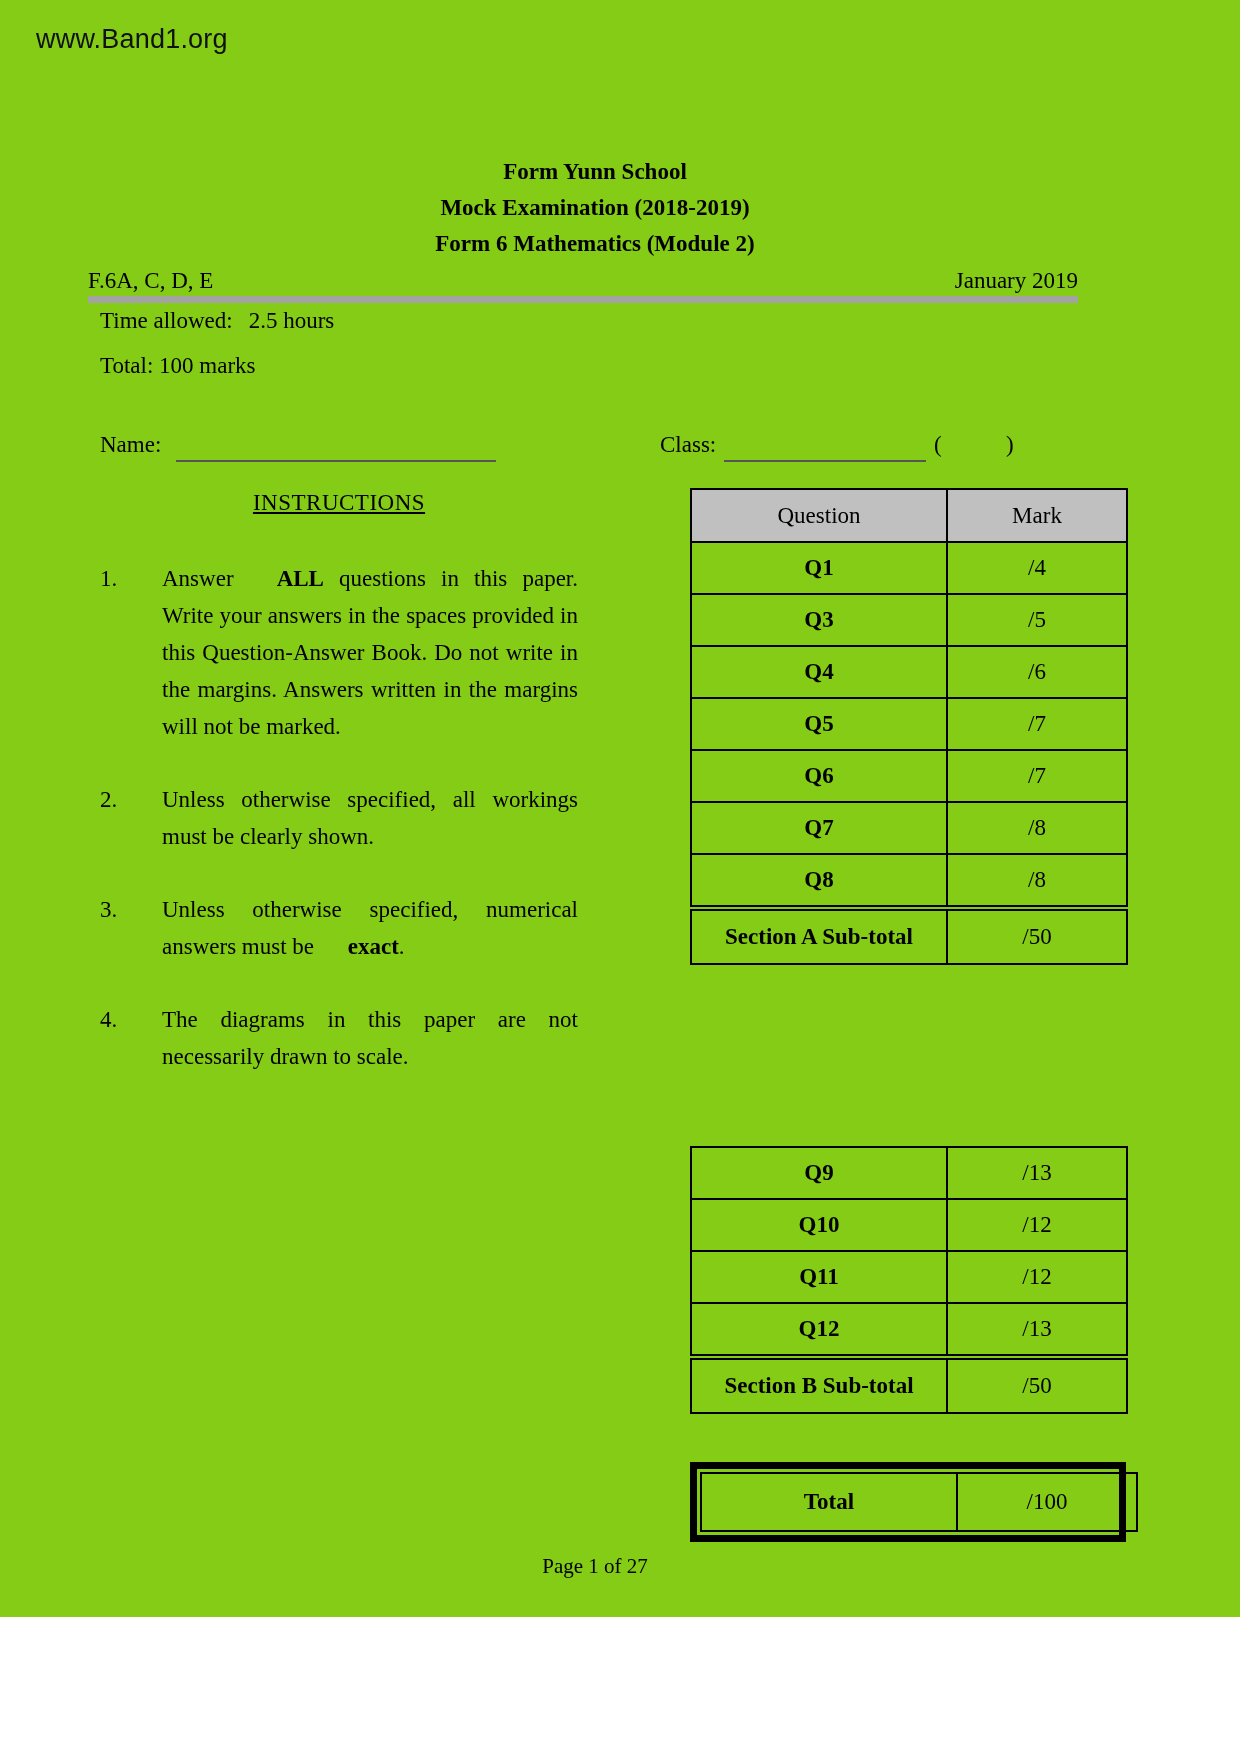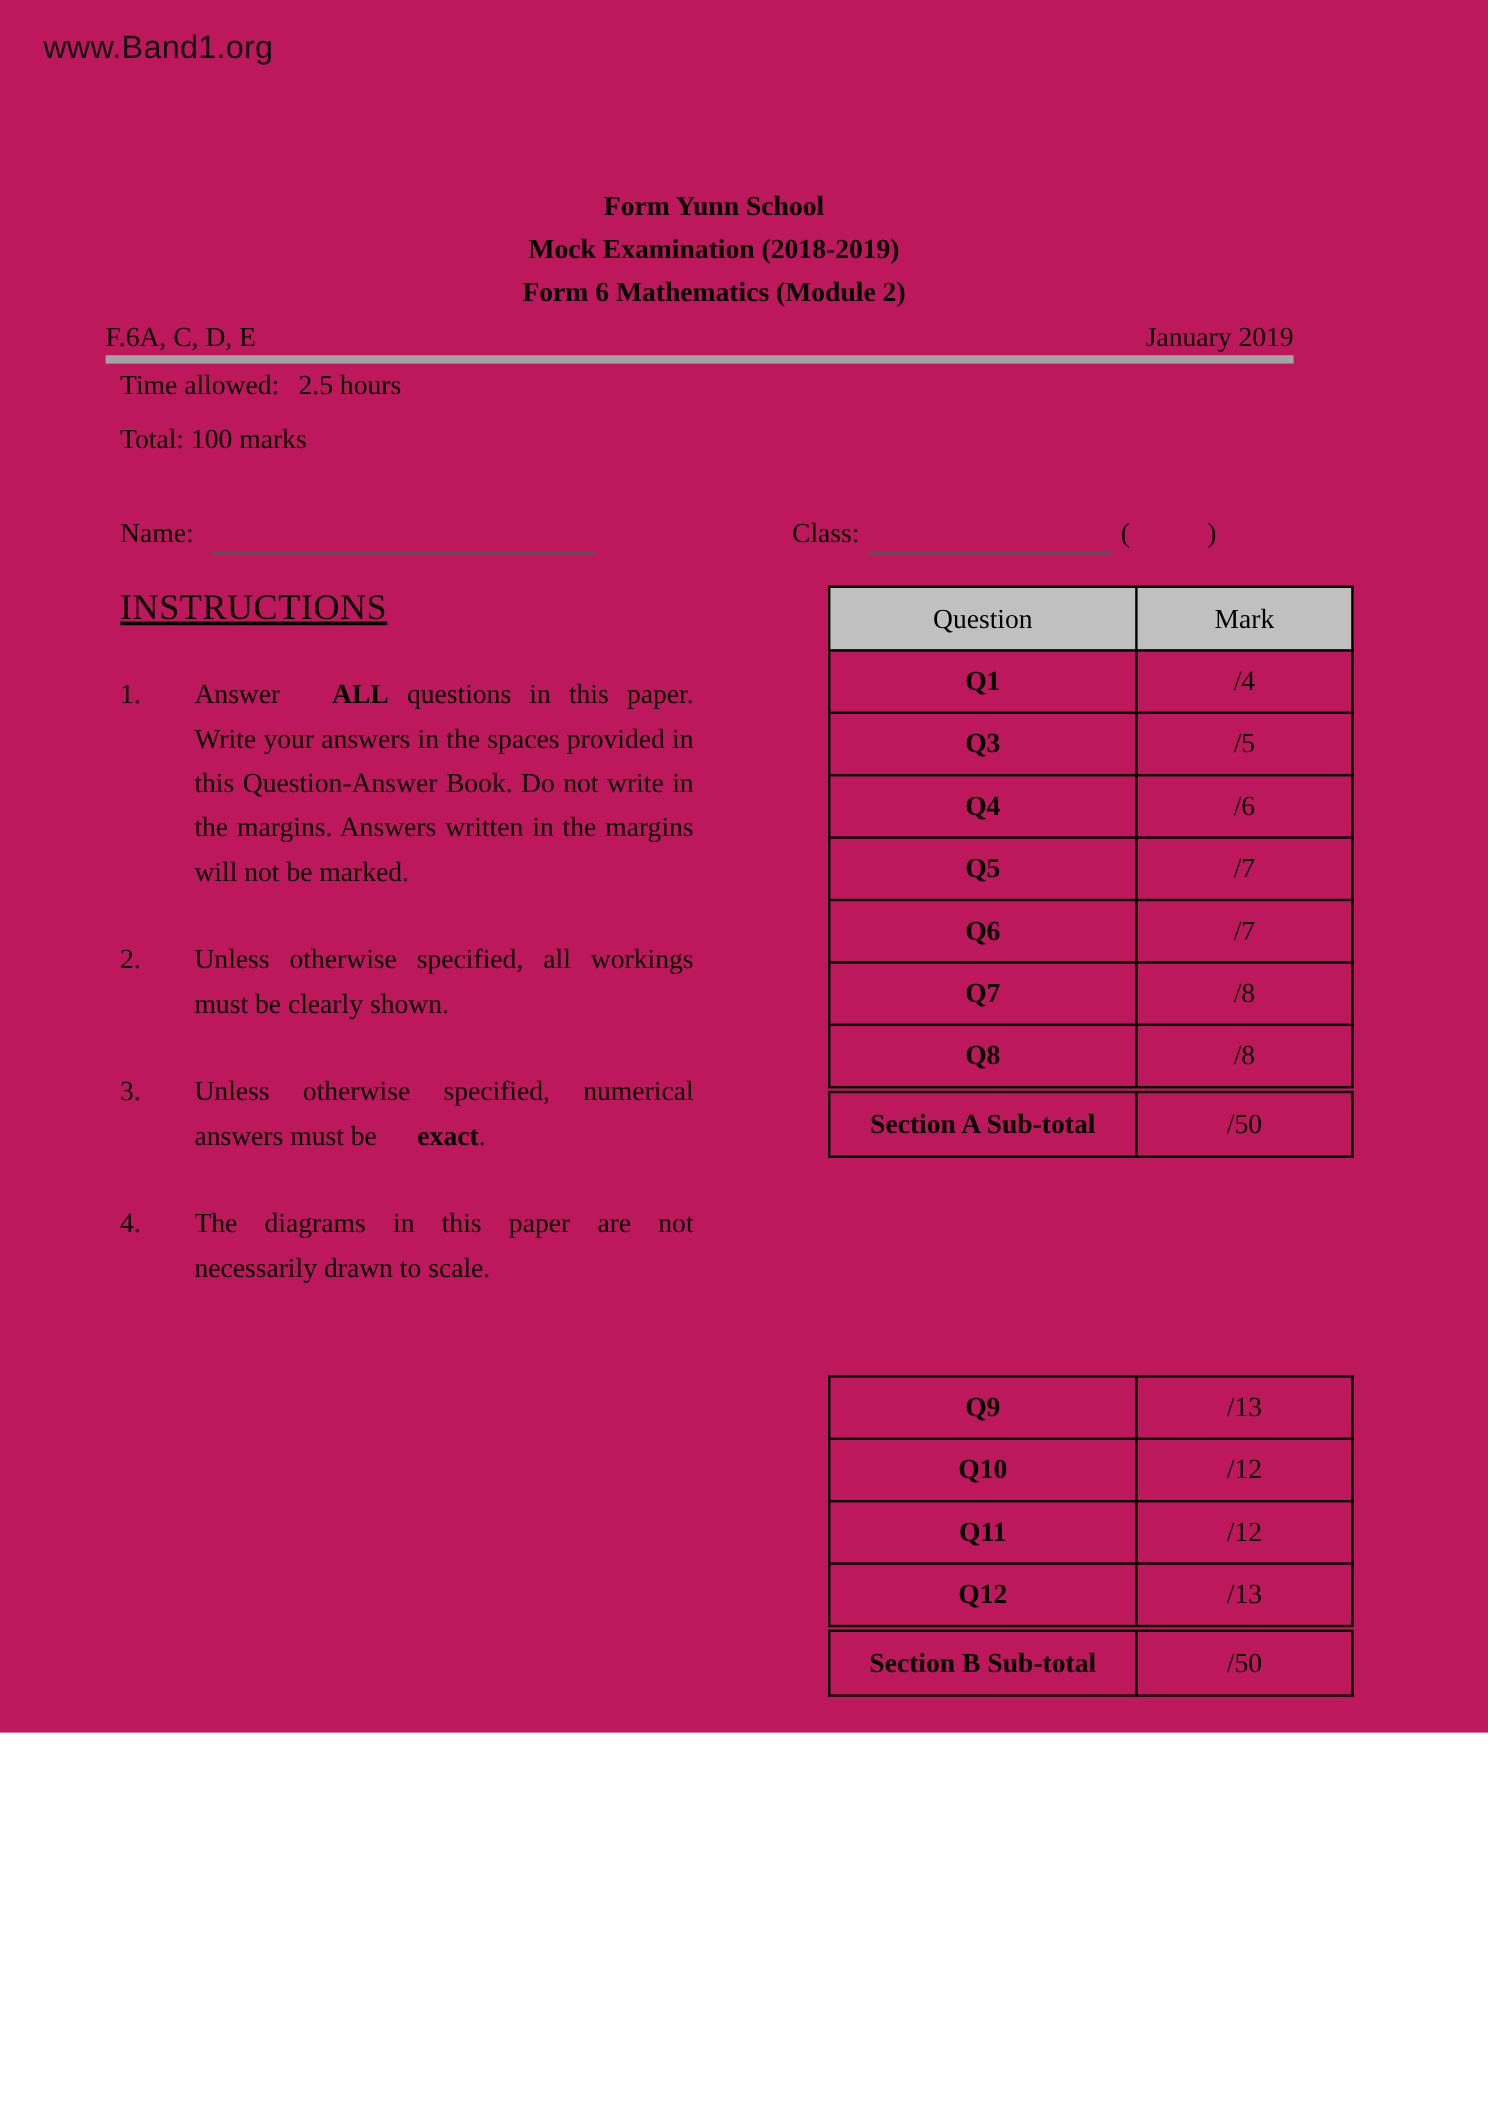--- a/index.html
+++ b/index.html
@@ -1,17 +1,17 @@
 <!DOCTYPE html>
 <html><head>
 <meta charset="utf-8">
 <style>
   html,body{margin:0;padding:0;background:#ffffff;}
   .page{
-    position:relative;width:1240px;height:1444px;background:#be185d;
+    position:relative;width:1240px;height:1617px;background:#84cc16;
     font-family:"Liberation Serif","DejaVu Serif",serif;color:#000;overflow:hidden;
   }
   .abs{position:absolute;}
   .watermark{
     left:36px;top:24px;font-family:"Liberation Sans","DejaVu Sans",sans-serif;
     font-size:27px;color:#111;letter-spacing:0.2px;
   }
   .title-block{left:100px;top:154px;width:990px;text-align:center;}
   .title-line{font-size:23px;font-weight:bold;line-height:36px;}
   .class-date-row{
@@ -26,22 +26,22 @@
   .fill-row{left:100px;top:432px;width:1000px;height:32px;font-size:23px;}
   .fill-label{position:absolute;top:0;}
   .fill-line{position:absolute;border-bottom:2px solid #555;height:28px;}
   .name-label{left:0;}
   .name-line{left:76px;width:320px;}
   .class-label{left:560px;}
   .class-line{left:624px;width:202px;}
   .paren-open{left:834px;}
   .paren-close{left:906px;}
   .instructions-title{
-    left:100px;top:490px;width:478px;text-align:left;
-    font-size:30px;text-decoration:underline;letter-spacing:0.5px;
+    left:100px;top:490px;width:478px;text-align:center;
+    font-size:23px;text-decoration:underline;letter-spacing:0.5px;
   }
   .instr-list{left:100px;top:560px;width:478px;}
   .instr-item{display:flex;margin-bottom:36px;}
   .instr-num{width:62px;flex:0 0 62px;font-size:23px;line-height:37px;}
   .instr-text{flex:1;font-size:23px;line-height:37px;text-align:justify;}
   .instr-text .b{font-weight:bold;margin-left:28px;}
   
   .mark-table{border-collapse:collapse;table-layout:fixed;width:436px;}
   .mark-table td,.mark-table th{
     border:2px solid #000;text-align:center;vertical-align:middle;

